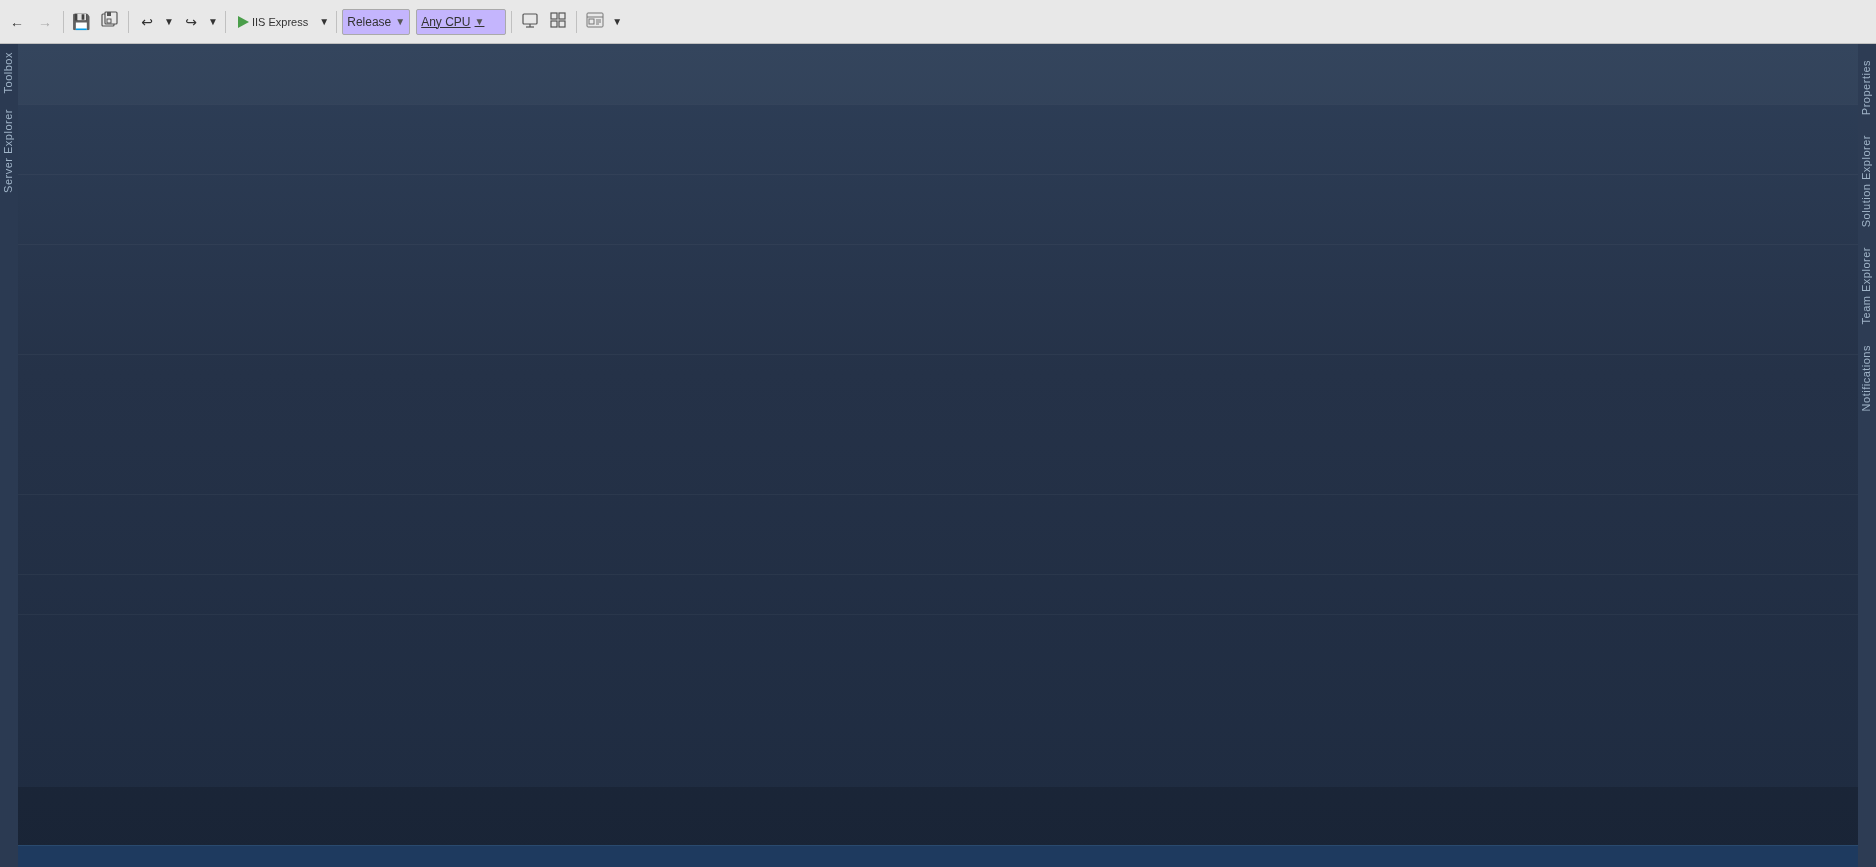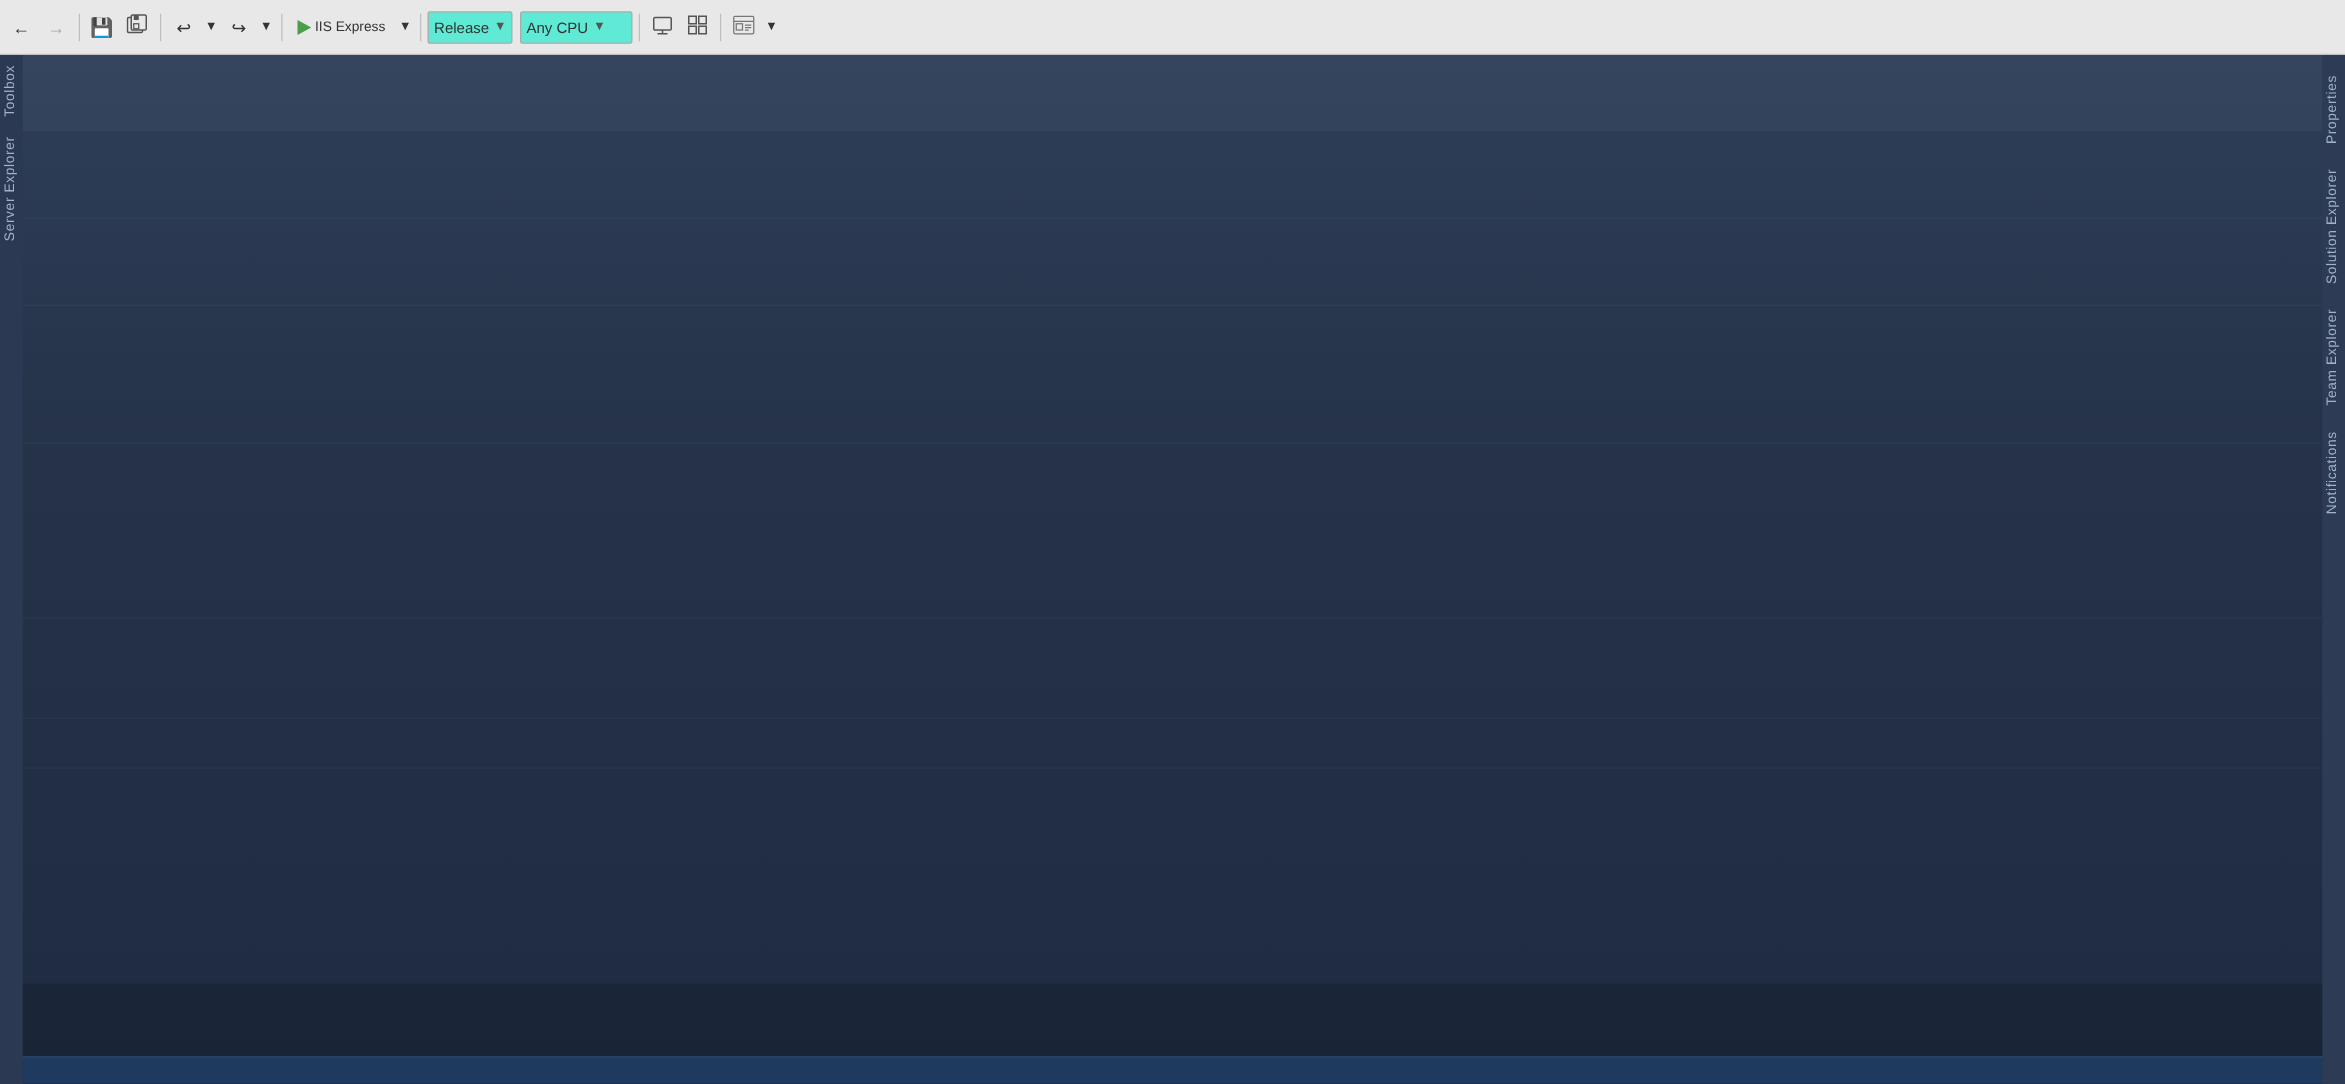--- a/index.html
+++ b/index.html
@@ -49,21 +49,21 @@
       background: #c0c0c0;
       margin: 0 3px;
     }
 
     .toolbar-dropdown {
       display: flex;
       align-items: center;
       height: 26px;
       padding: 0 4px;
       border: 1px solid #aaa;
-      background: #5eead4;
+      background: #c4b5fd;
       cursor: pointer;
       font-size: 12px;
       color: #333;
       border-radius: 2px;
       gap: 4px;
     }
 
     .dropdown-arrow {
       font-size: 10px;
       color: #555;
@@ -237,21 +237,21 @@
     <span>▼</span>
   </button>
 
   <div class="toolbar-separator"></div>
 
   <div class="toolbar-dropdown">
     <span>Release</span>
     <span class="dropdown-arrow">▼</span>
   </div>
 
-  <div class="toolbar-dropdown" style="margin-left:4px; min-width:90px;">
+  <div class="toolbar-dropdown" style="margin-left:4px; min-width:90px;text-decoration:underline;">
     <span>Any CPU</span>
     <span class="dropdown-arrow">▼</span>
   </div>
 
   <div class="toolbar-separator"></div>
 
   <button class="toolbar-btn">
     <span>
       <svg width="18" height="18" viewBox="0 0 18 18" fill="none">
         <rect x="2" y="3" width="14" height="10" rx="1" stroke="#555" stroke-width="1.2" fill="none"></rect>

